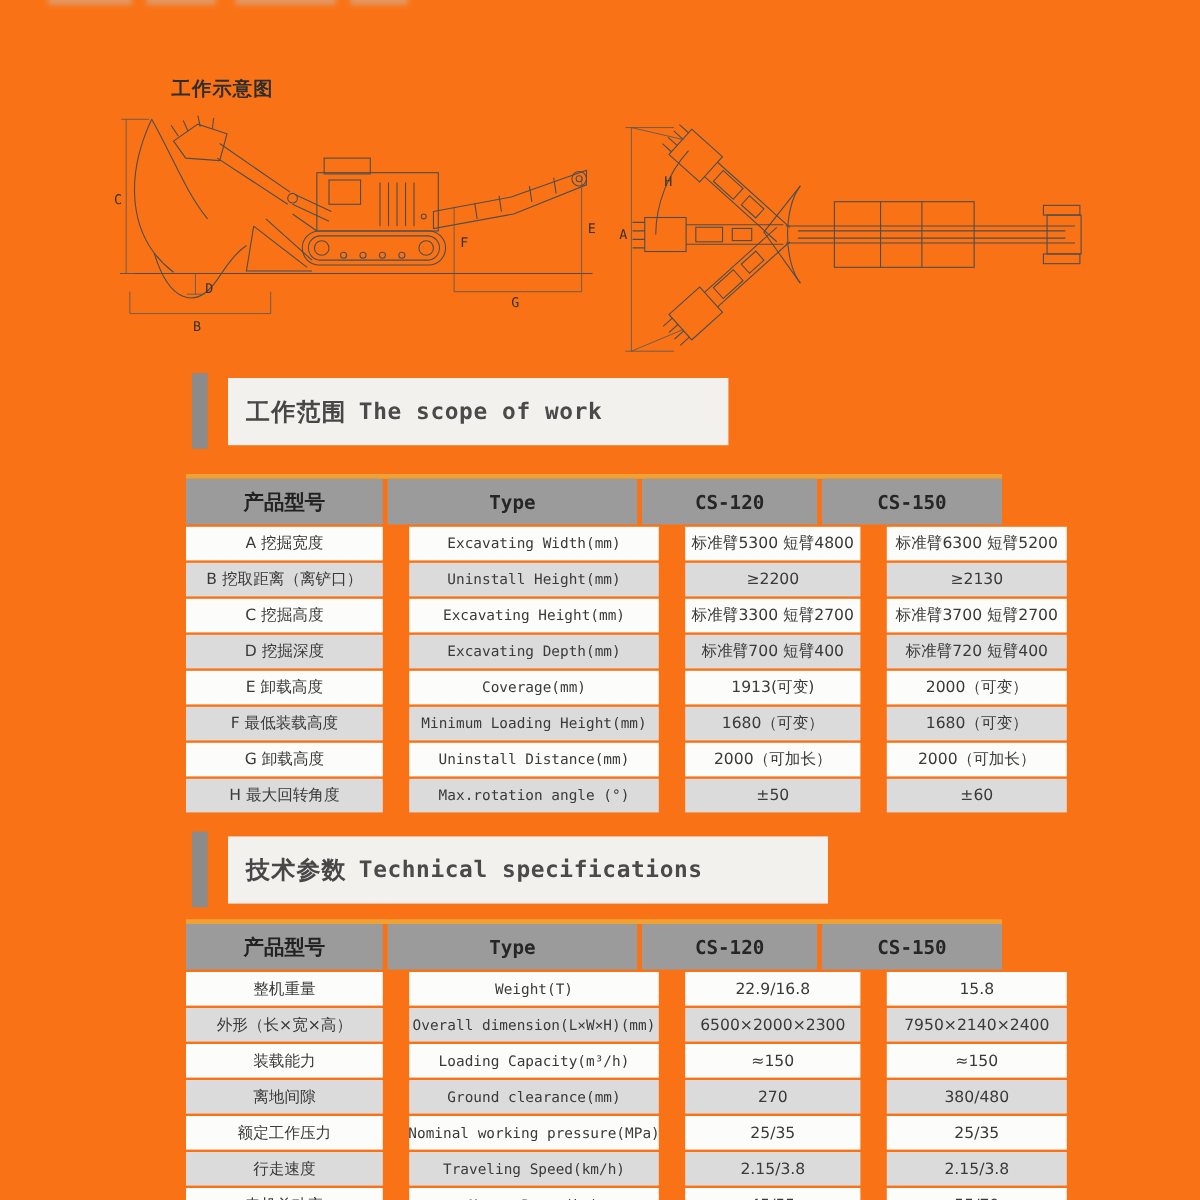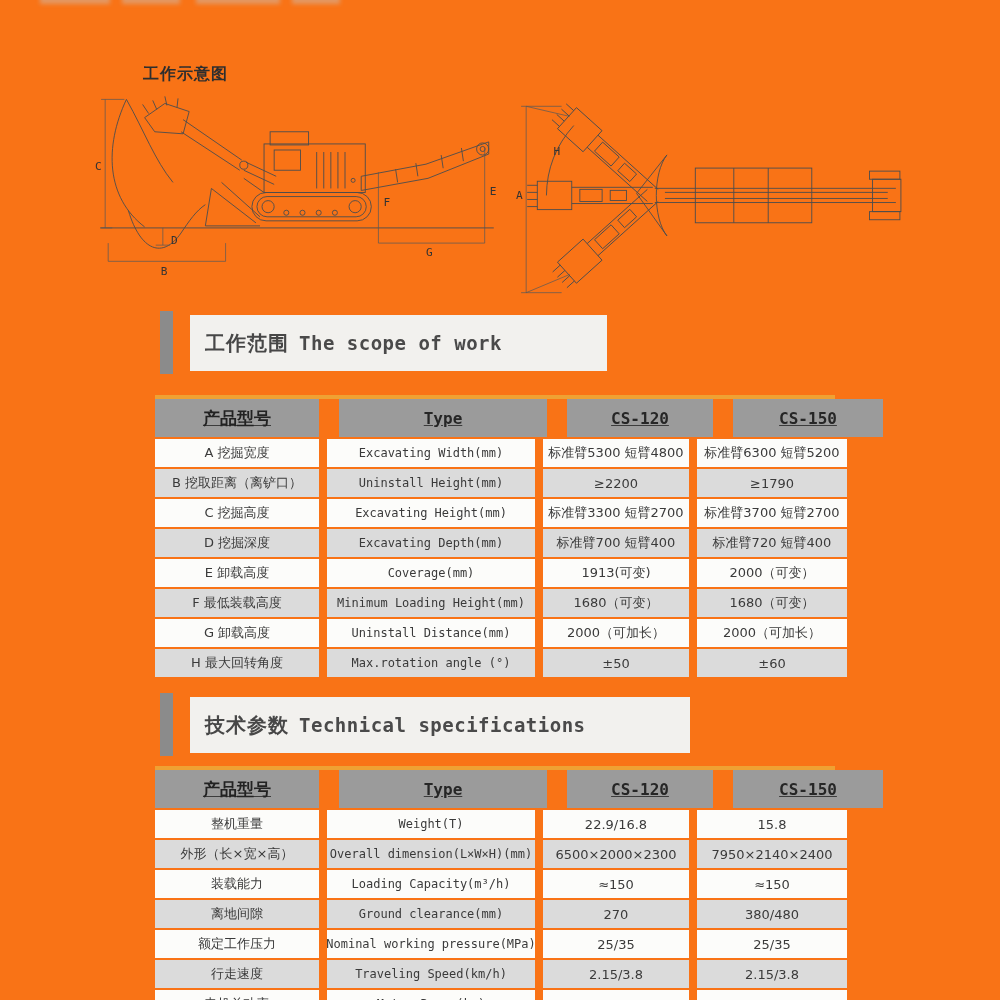--- a/index.html
+++ b/index.html
@@ -44,32 +44,31 @@
     font-size:19px; font-weight:600; color:#4a4a4a; margin-left:10px;
     font-family:"DejaVu Sans Mono","Liberation Mono",monospace; letter-spacing:.5px;
   }
   .sec-scope{ left:160px; top:315px; } .sec-scope .box{ width:417px; }
   .sec-spec { left:160px; top:697px; } .sec-spec  .box{ width:500px; }
   
   .spec-table{ position:absolute; width:680px; }
   .tbl-scope{ left:155px; top:395px; }
   .tbl-spec { left:155px; top:766px; }
   .thead{
-    display:grid; grid-template-columns:164px 208px 146px 150px; column-gap:20px;
+    display:grid; grid-template-columns:164px 208px 146px 150px; column-gap:4px;
     border-top:4px solid var(--accent-orange,#efa133);
-    text-decoration:underline;
   }
   .hcell{
     height:38px; background:var(--header-bg,#9b9b9b);
     display:flex; align-items:center; justify-content:center;
     font-weight:bold; color:#222222; font-size:17px;
   }
   .hcell.en{ font-family:"DejaVu Sans Mono","Liberation Mono",monospace; font-size:16px; color:#262626; }
   .trow{
-    display:grid; grid-template-columns:164px 208px 146px 150px; column-gap:8px;
+    display:grid; grid-template-columns:164px 208px 146px 150px; column-gap:22px;
     margin-top:2px;
   }
   .tcell{
     height:28px; display:flex; align-items:center; justify-content:center;
     background:#fcfcfa; font-size:13px; color:#3a3a3a; white-space:nowrap;
   }
   .trow.alt .tcell{ background:var(--row-alt,#dbdbdb); }
   .tcell.c1{ font-family:"DejaVu Sans Mono","Liberation Mono",monospace; font-size:12px; }
   .tcell.c2,.tcell.c3{ font-size:13px; }
 </style>
@@ -184,21 +183,21 @@
         <div class="trow">
           <div class="tcell c0">A 挖掘宽度</div>
           <div class="tcell c1">Excavating Width(mm)</div>
           <div class="tcell c2">标准臂5300  短臂4800</div>
           <div class="tcell c3">标准臂6300  短臂5200</div>
         </div>
         <div class="trow alt">
           <div class="tcell c0">B 挖取距离（离铲口）</div>
           <div class="tcell c1">Uninstall Height(mm)</div>
           <div class="tcell c2">≥2200</div>
-          <div class="tcell c3">≥1790</div>
+          <div class="tcell c3">≥2130</div>
         </div>
         <div class="trow">
           <div class="tcell c0">C 挖掘高度</div>
           <div class="tcell c1">Excavating Height(mm)</div>
           <div class="tcell c2">标准臂3300  短臂2700</div>
           <div class="tcell c3">标准臂3700  短臂2700</div>
         </div>
         <div class="trow alt">
           <div class="tcell c0">D 挖掘深度</div>
           <div class="tcell c1">Excavating Depth(mm)</div>

